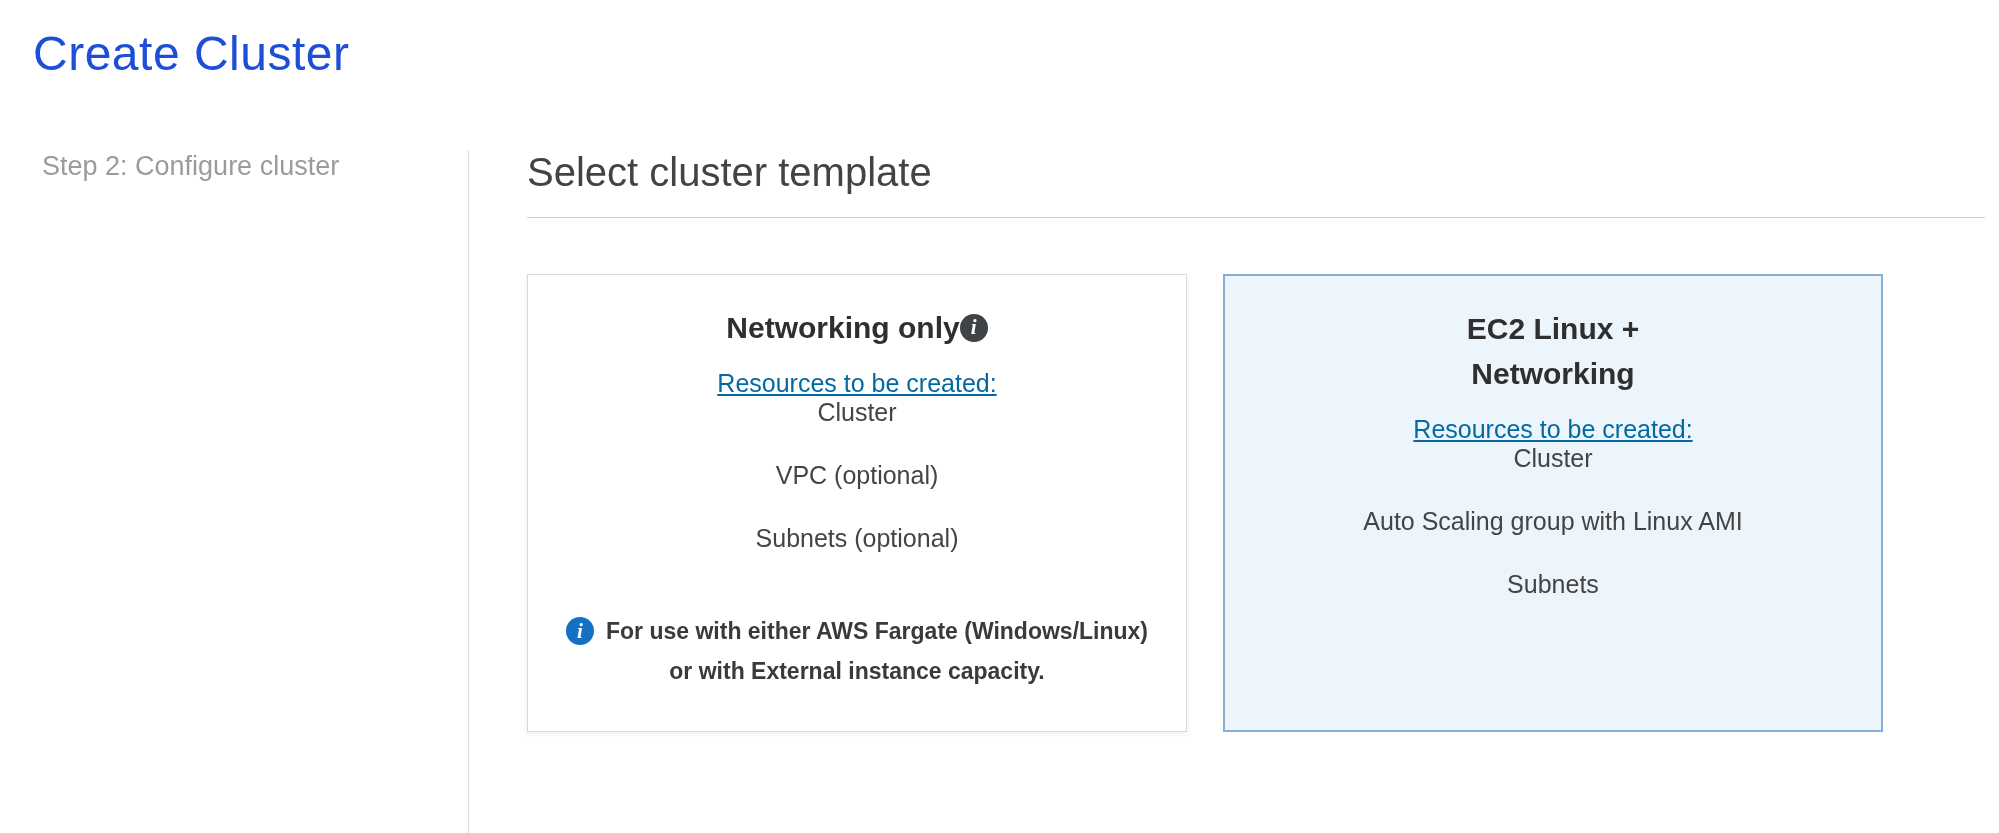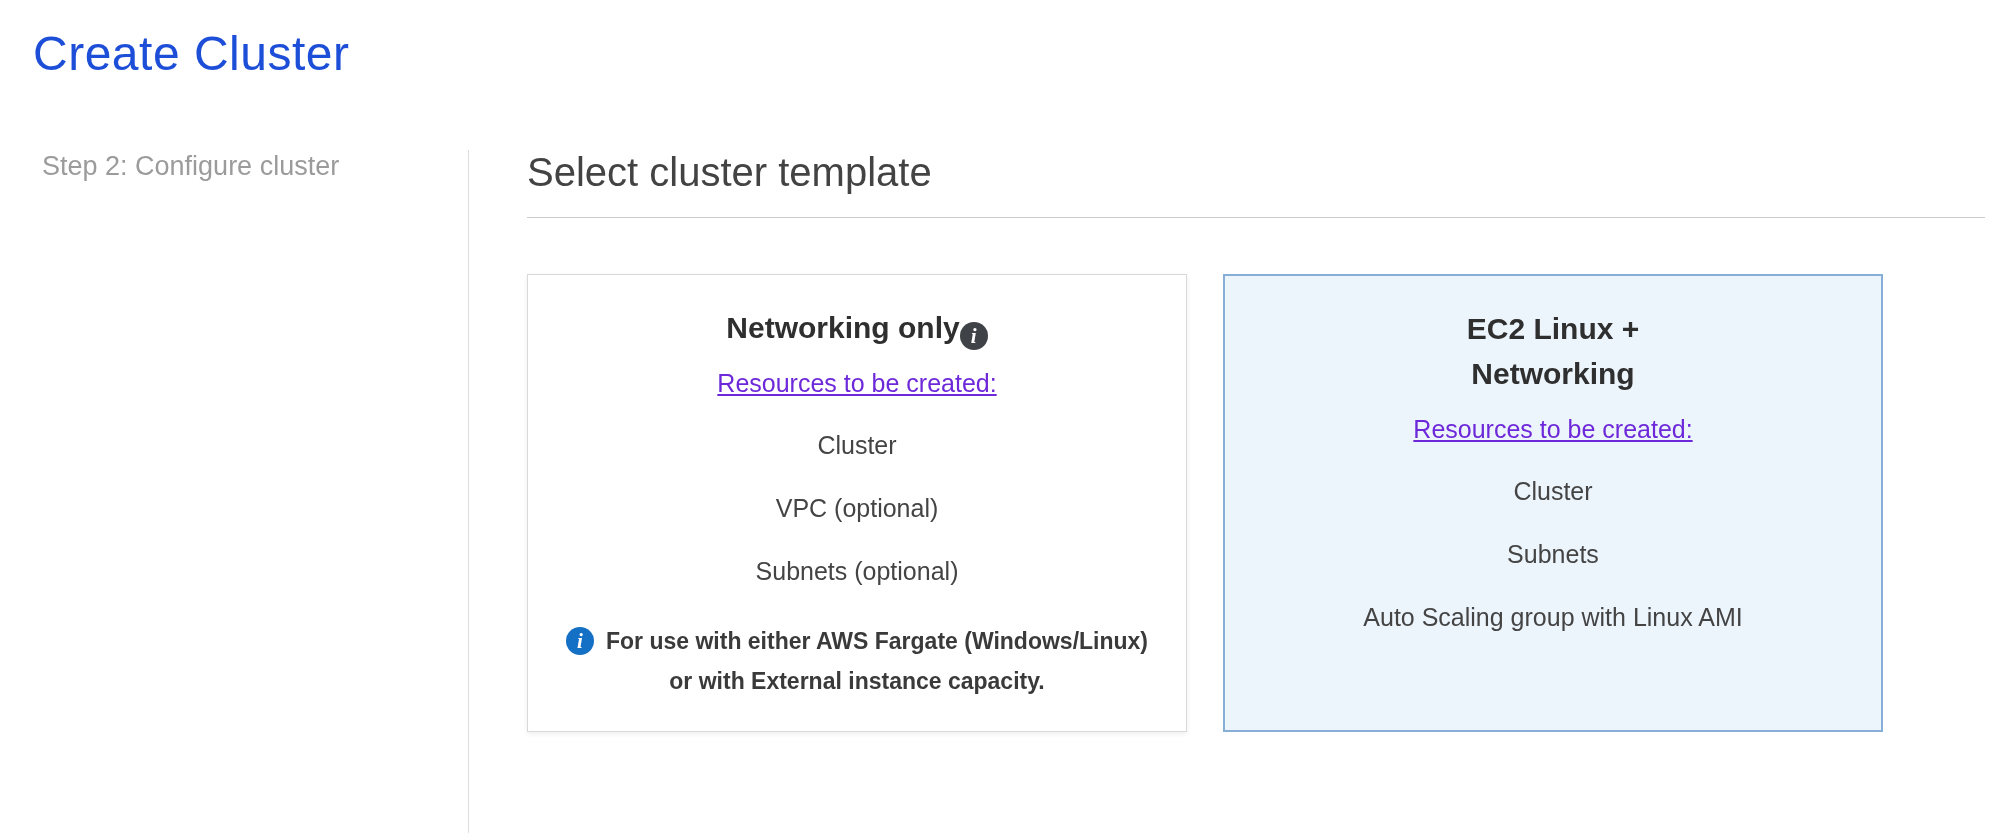--- a/index.html
+++ b/index.html
@@ -95,47 +95,46 @@
   }
   .card-title {
     font-size: 30px;
     font-weight: 700;
     color: #2f2f2f;
     line-height: 45px;
   }
   .card-title .title-line { display: block; }
   .card-title-row {
     display: flex;
-    align-items: flex-end;
+    align-items: center;
     line-height: 45px;
   }
   .info-icon {
     display: inline-flex;
     align-items: center;
     justify-content: center;
     width: 28px; height: 28px;
     border-radius: 50%;
     background: var(--info-icon-dark, #3f4347);
     color: #ffffff;
     font-family: "Liberation Serif", serif;
     font-size: 21px;
     font-weight: 700;
     font-style: italic;
     flex: 0 0 auto;
   }
   .info-icon.blue { background: var(--info-icon-blue, #1470c4); }
   .resources-heading {
     margin-top: 19px;
     font-size: 25px;
-    color: #6d28d9;
+    color: #0369a1;
     text-decoration: underline;
   }
   .resources-list {
     list-style: none;
-    margin-top: 33px;
   }
   .resources-list li {
     font-size: 25px;
     color: #444444;
     margin-bottom: 34px;
   }
   .card-note {
     margin-top: auto;
     font-size: 23px;
     font-weight: 700;
@@ -187,19 +186,19 @@
     </div>
 
     <div class="card selected">
       <div class="card-title">
         <span class="title-line">EC2 Linux +</span>
         <span class="title-line">Networking</span>
       </div>
       <div class="resources-heading">Resources to be created:</div>
       <ul class="resources-list">
         <li>Cluster</li>
+        <li>Auto Scaling group with Linux AMI</li>
         <li>Subnets</li>
-        <li>Auto Scaling group with Linux AMI</li>
       </ul>
     </div>
 
   </div>
 </main>
 
 </body></html>

